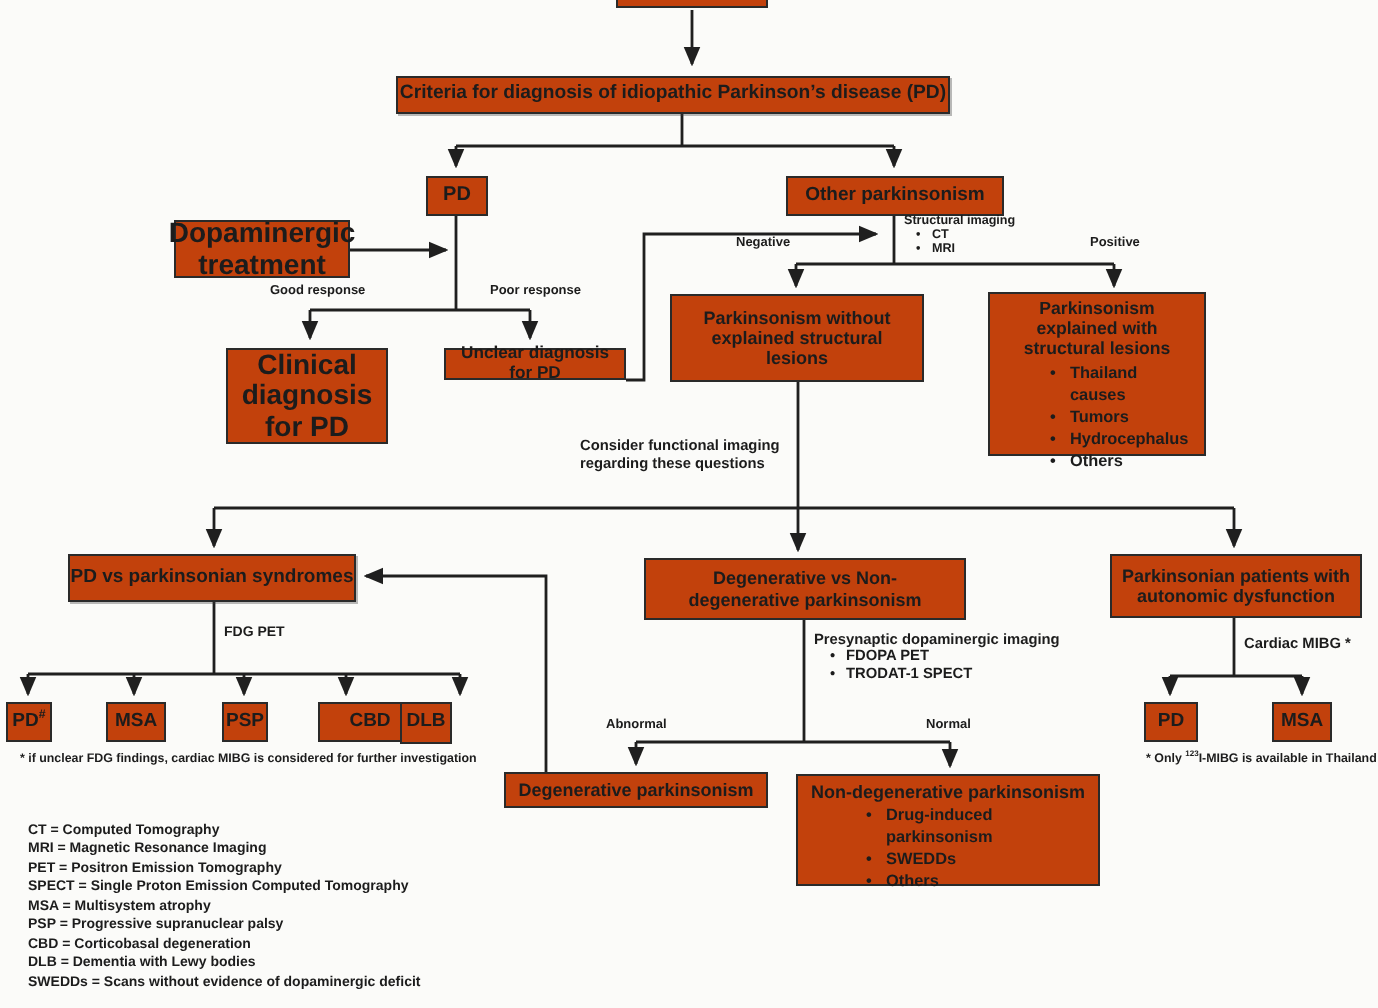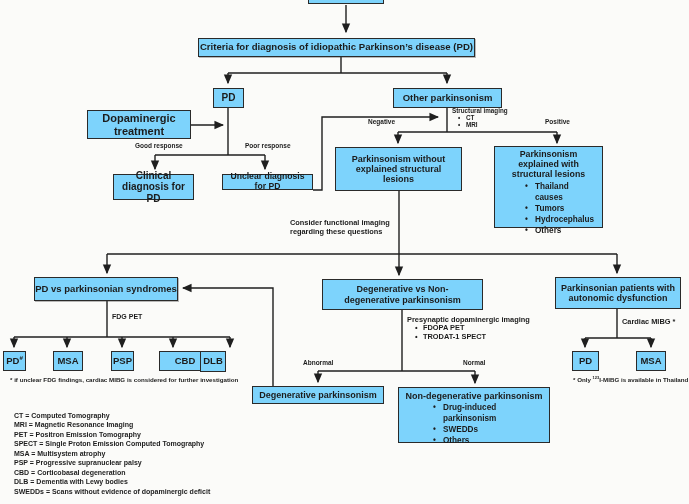--- a/index.html
+++ b/index.html
@@ -5,21 +5,21 @@
   html,body{margin:0;padding:0;background:#e8e8e6;}
   #stage{
     position:relative;width:689px;height:504px;margin:0 auto;
     background:#fbfbf9;overflow:hidden;
     font-family:"Liberation Sans","DejaVu Sans",sans-serif;
     color:#1c1c1c;font-weight:bold;
   }
   *{box-sizing:border-box;}
   #wires{position:absolute;left:0;top:0;width:689px;height:504px;}
   .box{
-    position:absolute;background:#7dd3fc;border:1.4px solid #2a2a2a;
+    position:absolute;background:#c2410c;border:1.4px solid #2a2a2a;
     display:flex;flex-direction:column;align-items:center;justify-content:center;
     text-align:center;line-height:1.12;
   }
   .box.shadow{box-shadow:1px 1px 0 rgba(60,60,60,.35);}
   .lbl{position:absolute;white-space:nowrap;}
   .f65{font-size:6.5px;}
   .f60{font-size:6.2px;}
   .f70{font-size:7px;}
   .f75{font-size:7.4px;}
   .listbox{justify-content:flex-start;padding:3px 4px;}
@@ -105,25 +105,25 @@
   </div>
 
   <div class="box" style="left:213px;top:88px;width:31px;height:20px;font-size:10px;">
     <span>PD</span>
   </div>
 
   <div class="box" style="left:393px;top:88px;width:109px;height:20px;font-size:9.5px;">
     <span>Other parkinsonism</span>
   </div>
 
-  <div class="box" style="left:87px;top:110px;width:104px;height:29px;font-size:11px;padding:0 6px;">
+  <div class="box" style="left:87px;top:110px;width:88px;height:29px;font-size:14px;padding:0 6px;">
     <span>Dopaminergic treatment</span>
   </div>
 
-  <div class="box" style="left:113px;top:174px;width:81px;height:26px;font-size:10px;padding:0 4px;">
+  <div class="box" style="left:113px;top:174px;width:81px;height:48px;font-size:14px;padding:0 4px;">
     <span>Clinical diagnosis for PD</span>
   </div>
 
   <div class="box" style="left:222px;top:174px;width:91px;height:16px;font-size:8.6px;padding:0 4px;">
     <span>Unclear diagnosis for PD</span>
   </div>
 
   <div class="box" style="left:335px;top:147px;width:127px;height:44px;font-size:9px;padding:0 10px;">
     <span>Parkinsonism without explained structural lesions</span>
   </div>

